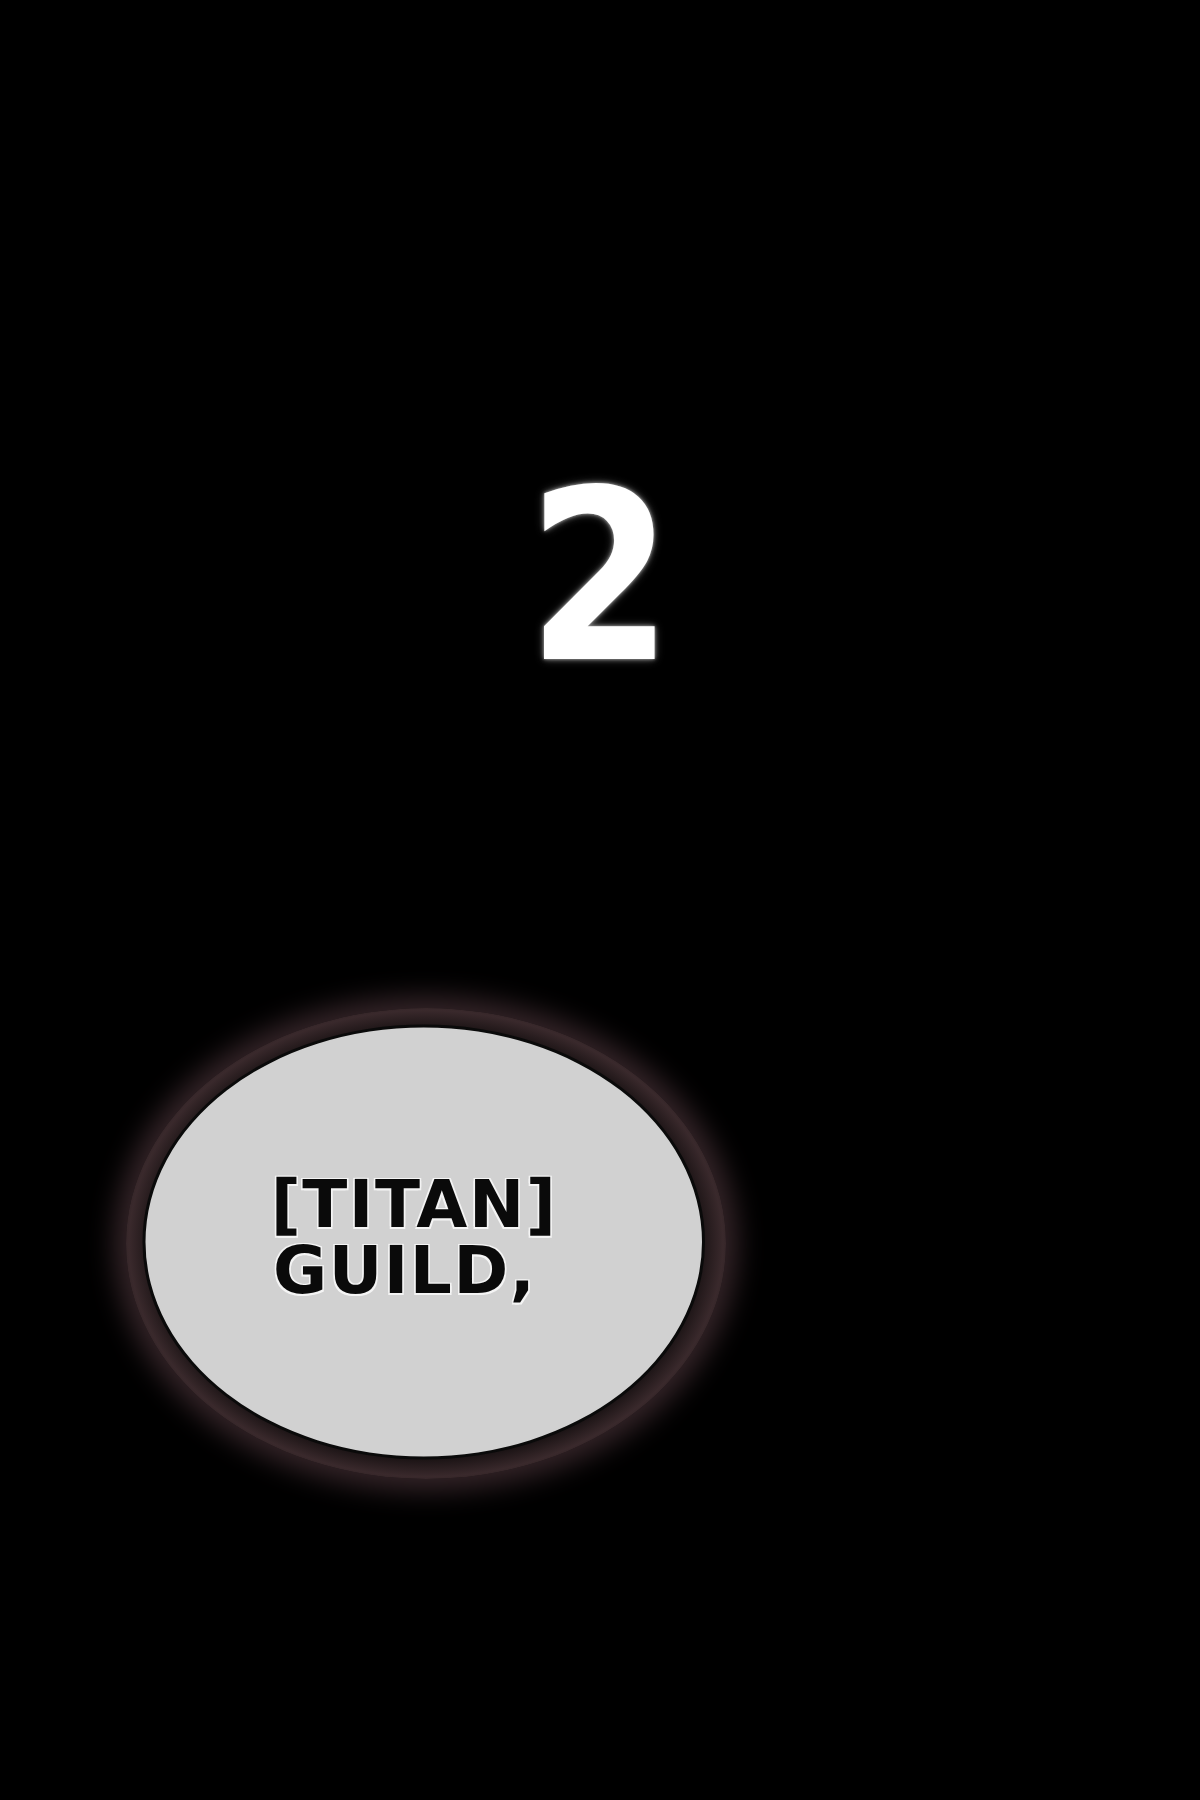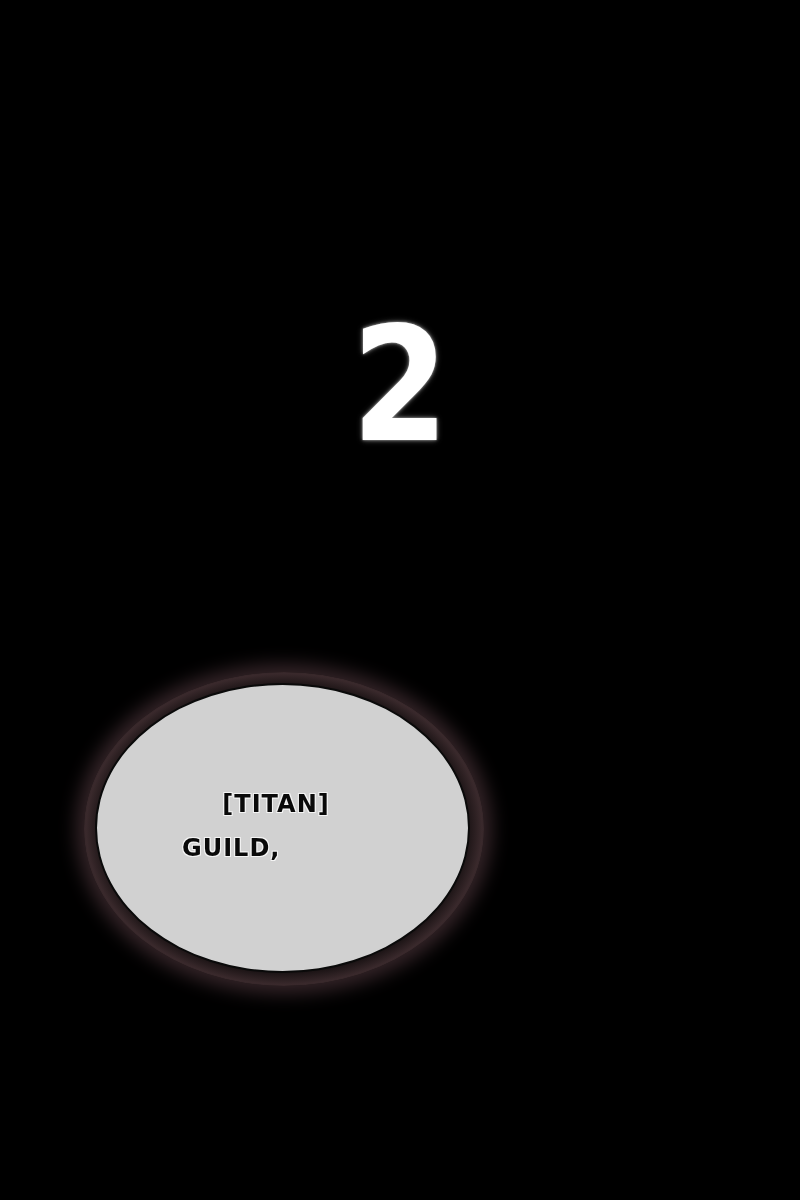--- a/index.html
+++ b/index.html
@@ -59,21 +59,21 @@
       box-sizing: border-box;
     }
     .bubble-text {
       position: absolute;
       left: 170px;
       top: 782px;
       width: 220px;
       text-align: center;
       font-family: "DejaVu Sans", sans-serif;
       font-weight: bold;
-      font-size: 24px;
+      font-size: 44px;
       line-height: 44px;
       color: #0a0a0a;
       letter-spacing: 1px;
       text-shadow:
         1px 1px 0 #f4f4f4,
         -1px -1px 0 #f4f4f4,
         1px -1px 0 #f4f4f4,
         -1px 1px 0 #f4f4f4;
     }
     .bubble-line {

